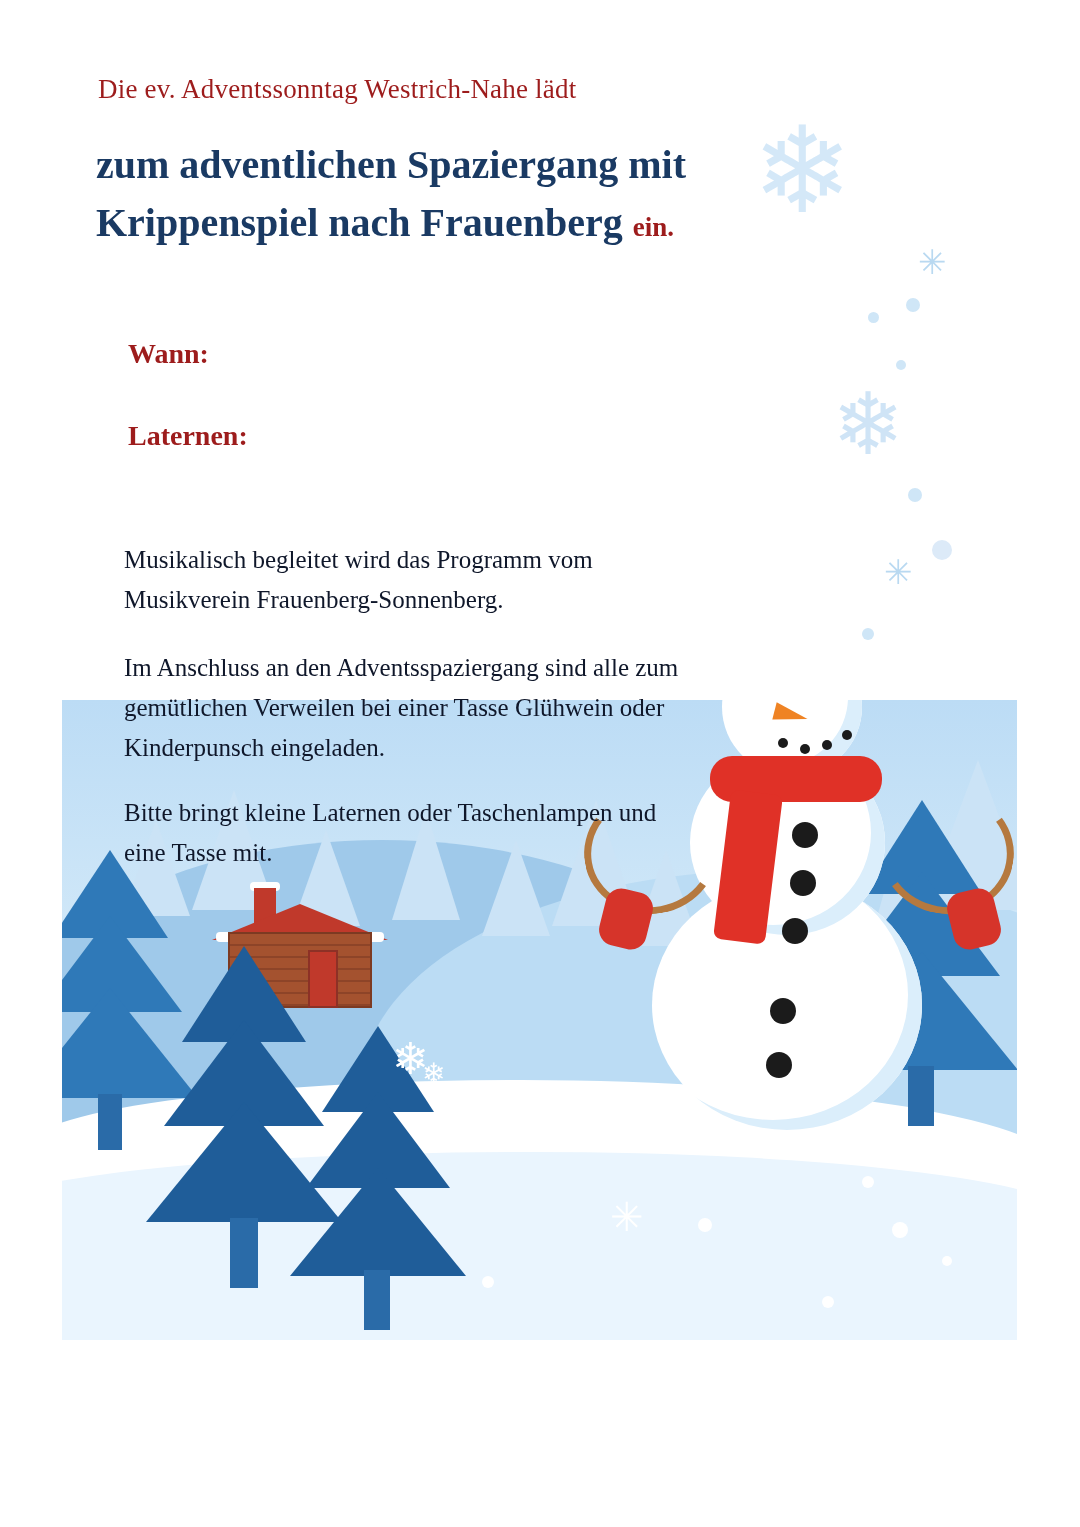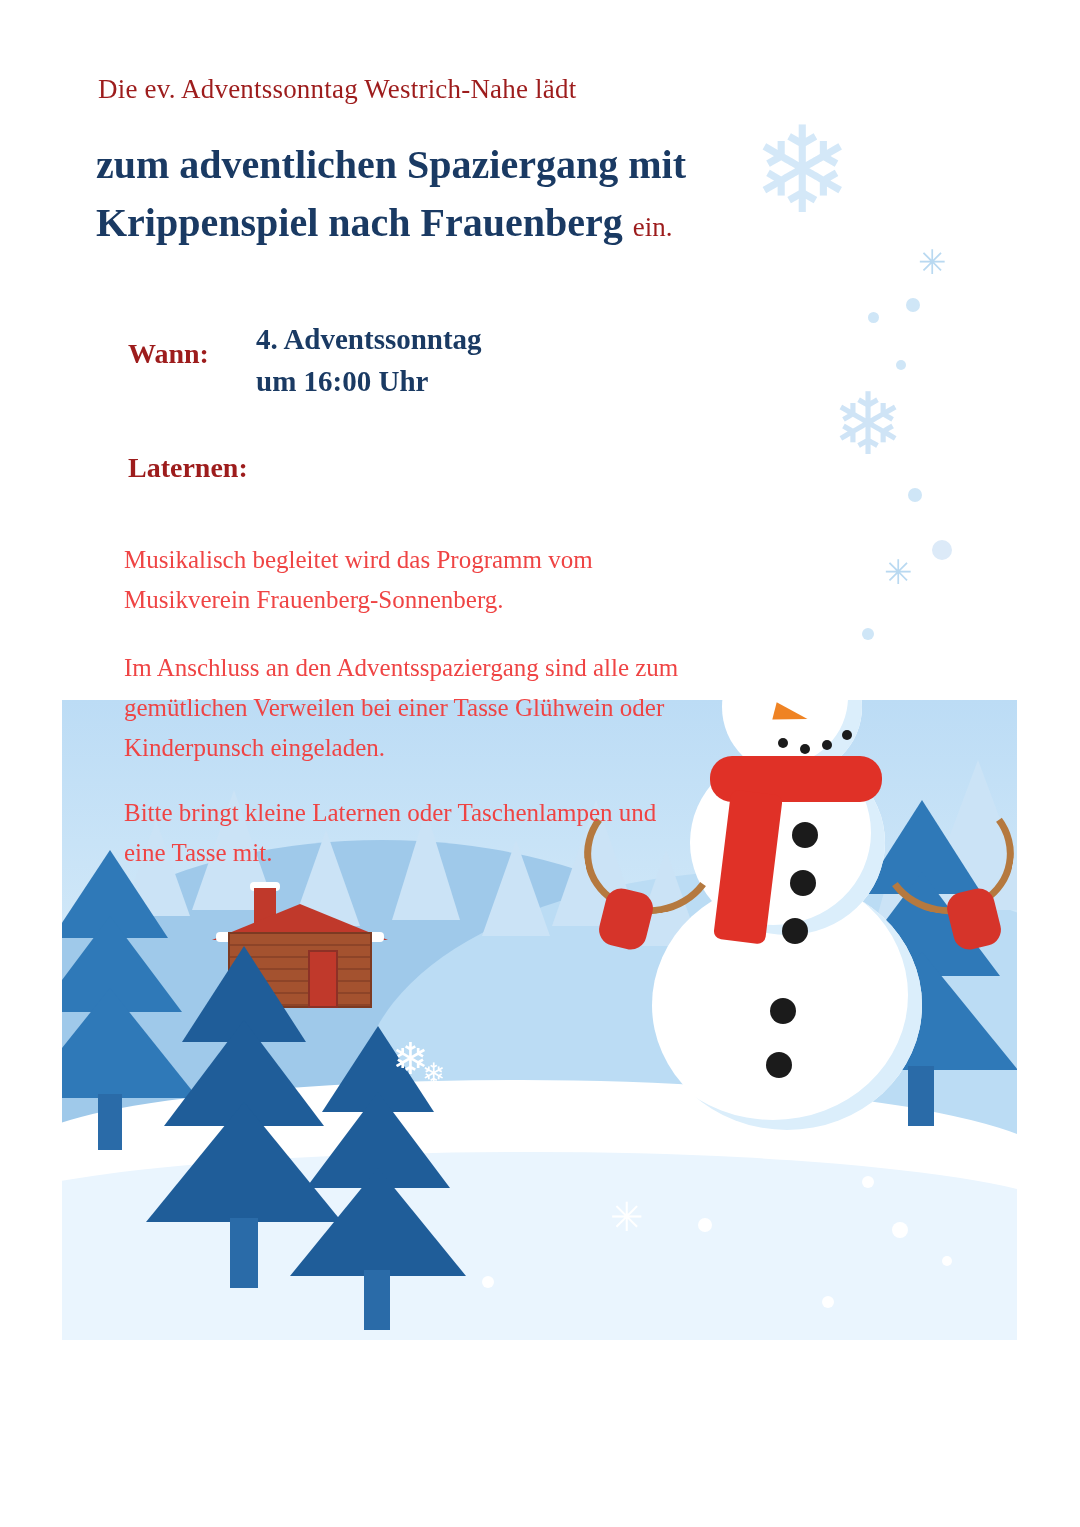--- a/index.html
+++ b/index.html
@@ -173,36 +173,36 @@
   .line-invite {
     position: absolute; left: 98px; top: 74px;
     font-size: 27px; color: #9d1c1c; letter-spacing: .2px;
   }
   .headline {
     position: absolute; left: 96px; top: 136px;
     width: 700px;
     font-size: 40px; font-weight: bold; color: #1a3a63; line-height: 1.45;
   }
   .headline .tail {
-    font-size: 27px; font-weight: normal; color: #9d1c1c;
+    font-size: 27px; font-weight: bold; color: #9d1c1c;
   }
   .info {
     position: absolute; left: 128px; top: 318px; width: 700px;
   }
   .info-row { display: flex; margin-bottom: 6px; }
   .info-label {
     width: 128px; font-size: 28px; font-weight: bold; color: #9d1c1c; flex: none; margin-top: 20px;
   }
   .info-value {
     font-size: 29px; font-weight: bold; color: #1a3a63; line-height: 1.45;
   }
   .info-gap { height: 24px; }
   .para {
     position: absolute; left: 124px; width: 570px;
-    font-size: 25px; color: #ef4444; line-height: 1.6;
+    font-size: 25px; color: #0f172a; line-height: 1.6;
   }
   .p1 { top: 540px; }
   .p2 { top: 648px; }
   .p3 { top: 793px; }
 </style>
 </head>
 <body>
 
 <div class="page">
 
@@ -321,24 +321,20 @@
 
     <div class="headline">
       <span>zum adventlichen Spaziergang mit</span><br>
       <span>Krippenspiel nach Frauenberg</span>
       <span class="tail">ein.</span>
     </div>
 
     <div class="info">
       <div class="info-row">
         <div class="info-label">Wann:</div>
-        <div class="info-value">
-          <span>4. Adventssonntag</span><br>
-          <span>um 16:00 Uhr</span>
-        </div>
       </div>
       <div class="info-gap"></div>
       <div class="info-row">
         <div class="info-label">Laternen:</div>
       </div>
     </div>
 
     <div class="para p1">Musikalisch begleitet wird das Programm vom Musikverein Frauenberg-Sonnenberg.</div>
     <div class="para p2">Im Anschluss an den Adventsspaziergang sind alle zum gemütlichen Verweilen bei einer Tasse Glühwein oder Kinderpunsch eingeladen.</div>
     <div class="para p3">Bitte bringt kleine Laternen oder Taschenlampen und eine Tasse mit.</div>

